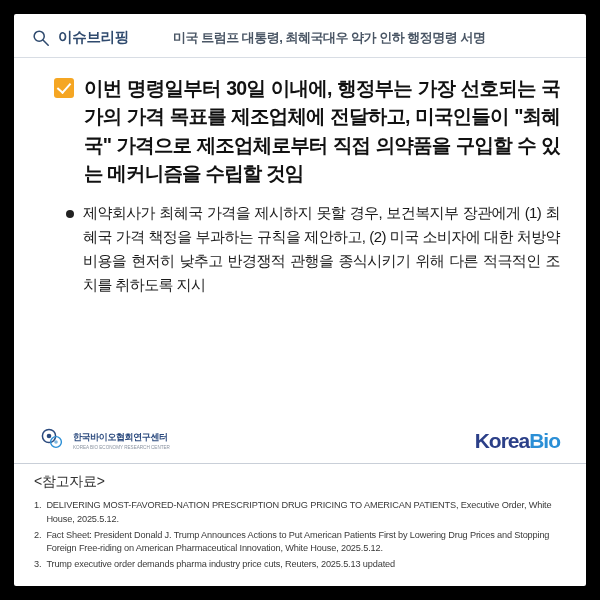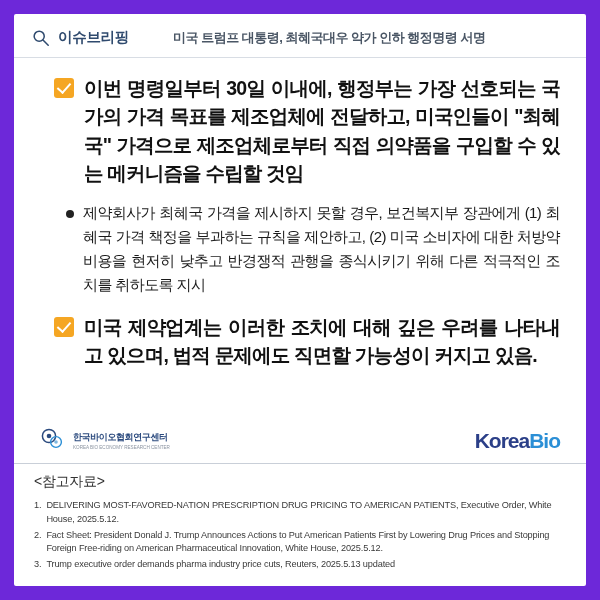--- a/index.html
+++ b/index.html
@@ -4,21 +4,21 @@
 <style>
   * { box-sizing: border-box; margin: 0; padding: 0; }
   html, body {
     width: 600px; height: 600px;
     font-family: "Liberation Sans", sans-serif;
     background: #2e4a6b;
   }
   #card {
     position: relative;
     width: 600px; height: 600px;
-    background: #6d28d9;
+    background: #000000;
     padding: 14px 14px 14px 14px;
   }
   #sheet {
     position: relative;
     width: 572px; height: 572px;
     background: #ffffff;
     border-radius: 2px;
     overflow: hidden;
     display: flex;
     flex-direction: column;
@@ -185,24 +185,20 @@
       <div class="block">
         <span class="check"></span>
         <div class="text-main">이번 명령일부터 30일 이내에, 행정부는 가장 선호되는 국가의 가격 목표를 제조업체에 전달하고, 미국인들이 "최혜국" 가격으로 제조업체로부터 직접 의약품을 구입할 수 있는 메커니즘을 수립할 것임</div>
       </div>
 
       <div class="block sub">
         <span class="bullet"></span>
         <div class="text-sub">제약회사가 최혜국 가격을 제시하지 못할 경우, 보건복지부 장관에게 (1) 최혜국 가격 책정을 부과하는 규칙을 제안하고, (2) 미국 소비자에 대한 처방약 비용을 현저히 낮추고 반경쟁적 관행을 종식시키기 위해 다른 적극적인 조치를 취하도록 지시</div>
       </div>
 
-      <div class="block">
-        <span class="check"></span>
-        <div class="text-main">미국 제약업계는 이러한 조치에 대해 깊은 우려를 나타내고 있으며, 법적 문제에도 직면할 가능성이 커지고 있음.</div>
-      </div>
 
     </div>
 
     <div class="logos">
       <div class="logo-left">
         <svg class="kb-mark" viewBox="0 0 26 26">
           <circle cx="9" cy="9" r="6.6" fill="none" stroke="#2b4a7e" stroke-width="1.5"></circle>
           <circle cx="16" cy="15" r="5.4" fill="none" stroke="#2b8fd6" stroke-width="1.4"></circle>
           <circle cx="9" cy="9" r="2.3" fill="#2b4a7e"></circle>
           <circle cx="16" cy="15" r="1.8" fill="#7fb8e0"></circle>

